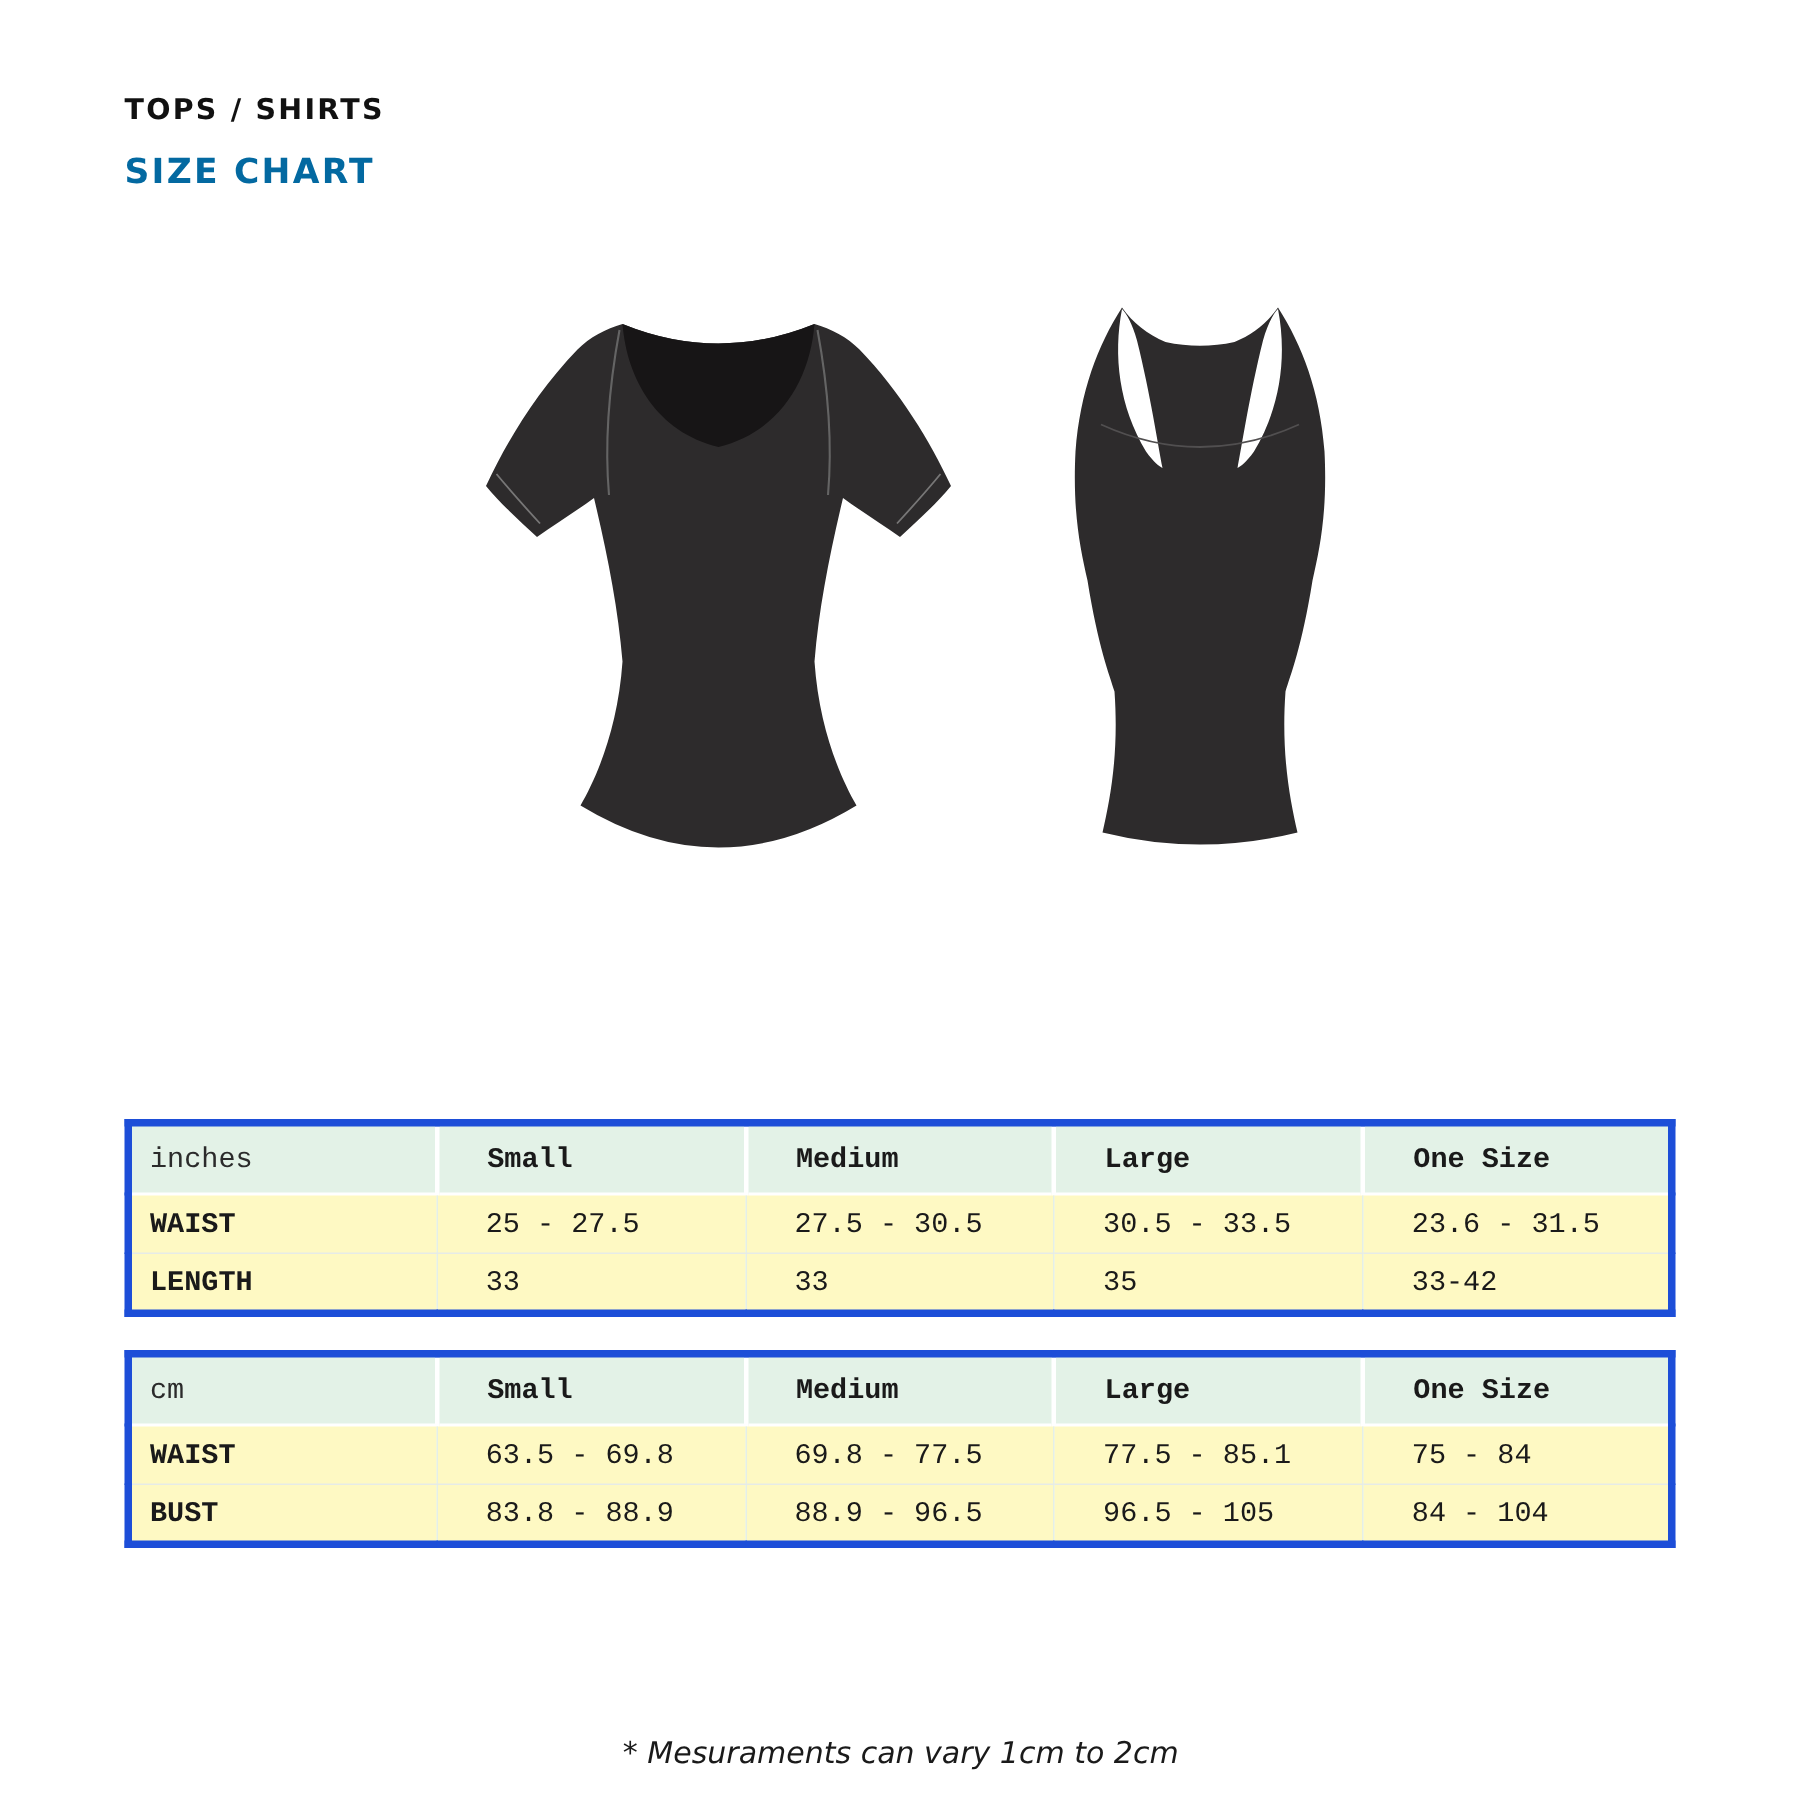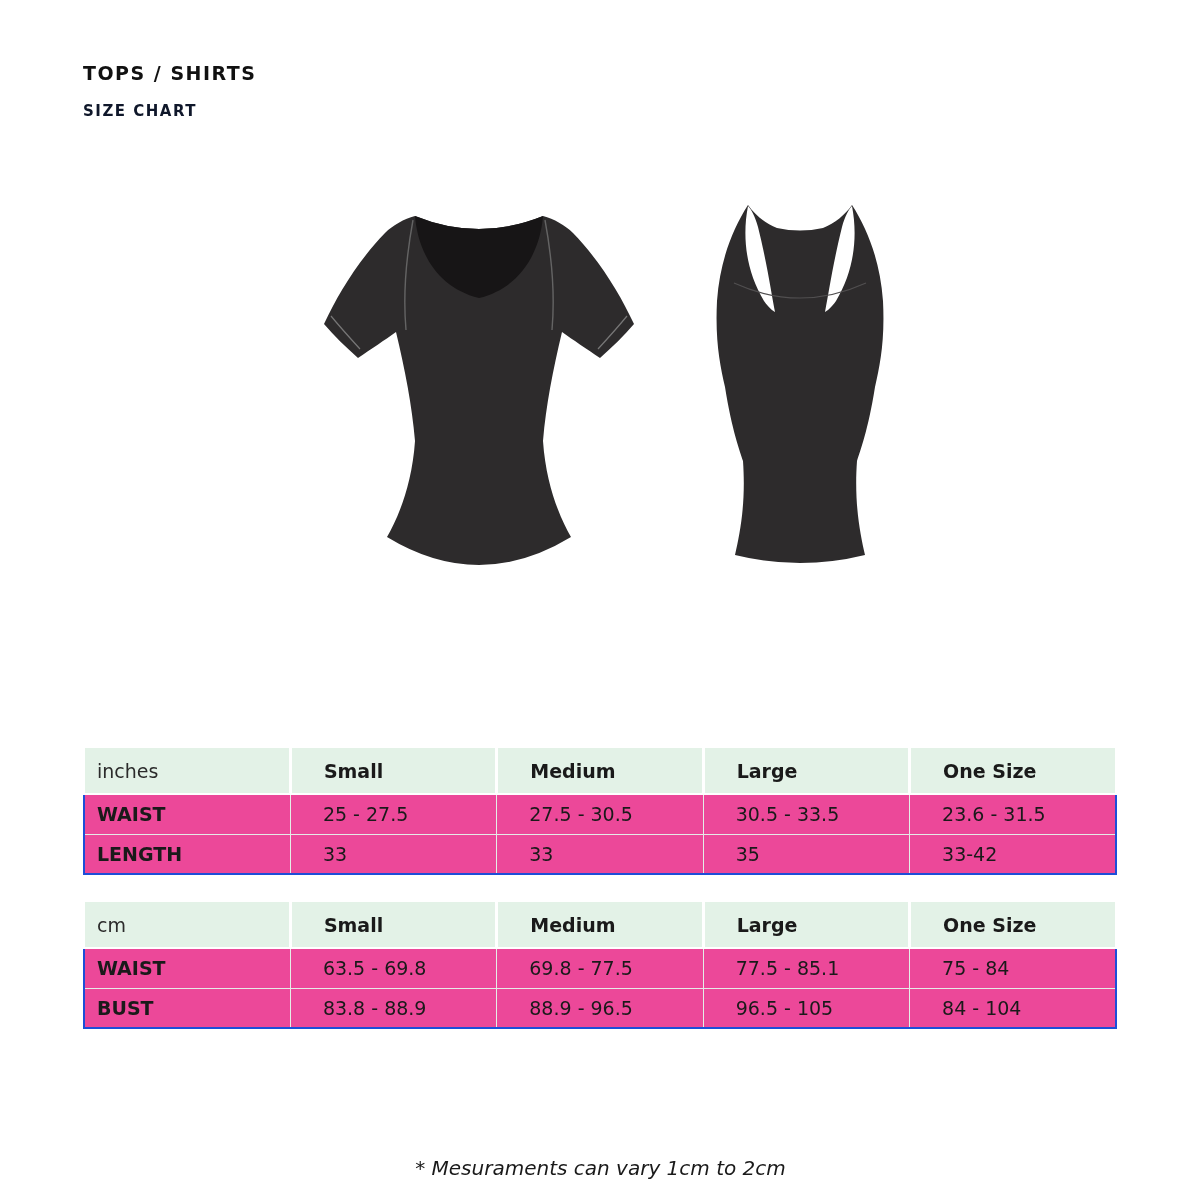--- a/index.html
+++ b/index.html
@@ -14,42 +14,43 @@
   .page{position:absolute;inset:0;}
 
   
   .title1{
     position:absolute;left:83px;top:62px;
     font-size:19px;font-weight:bold;letter-spacing:1.5px;
     margin:0;color:#111;
   }
   .title2{
     position:absolute;left:83px;top:102px;
-    font-size:15px;font-weight:bold;letter-spacing:1.5px;
-    margin:0;color:#0f172a;
+    font-size:23px;font-weight:bold;letter-spacing:1.5px;
+    margin:0;color:#0369a1;
   }
 
   
   .tshirt-svg{position:absolute;left:317px;top:198px;}
   .tank-svg{position:absolute;left:711px;top:203px;}
 
   .seam{stroke:#6e6e6e;stroke-width:1.4;fill:none;opacity:.85;}
   .cuffline{stroke:#8a8a8a;stroke-width:1.2;fill:none;opacity:.8;}
   .neckline-back{stroke:#514f50;stroke-width:1.2;fill:none;}
 
   
   .table-wrap1{position:absolute;left:83px;top:746px;width:1034px;}
   .table-wrap2{position:absolute;left:83px;top:900px;width:1034px;}
   table.size-table{
     width:100%;
     border-collapse:collapse;
     table-layout:fixed;
     font-size:19px;
     color:#1a1a1a;
-    border:2px solid #1d4ed8;
+    border:5px solid #1d4ed8;
+    font-family:Liberation Mono, monospace;
   }
   table.size-table col{width:20%;}
   table.size-table thead th{
     background:#e3f2e7;
     height:47px;
     text-align:left;
     font-weight:bold;
     padding:0 0 0 32px;
     border-left:3px solid #ffffff;
     border-top:2px solid #ffffff;
@@ -57,21 +58,21 @@
     box-sizing:border-box;
   }
   table.size-table thead th.unit{
     font-weight:normal;
     color:#2b2b2b;
     padding-left:12px;
     border-left:2px solid #ffffff;
   }
   table.size-table thead th:last-child{border-right:2px solid #ffffff;}
   table.size-table tbody td{
-    background:#ec4899;
+    background:#fef9c3;
     height:40px;
     padding:0 0 0 32px;
     border-top:1px solid #e6ebe7;
     border-bottom:1px solid #e6ebe7;
     border-left:1px solid #e4efe7;
     border-right:1px solid #e4efe7;
     box-sizing:border-box;
   }
   table.size-table tbody td.rowlabel{
     font-weight:bold;

